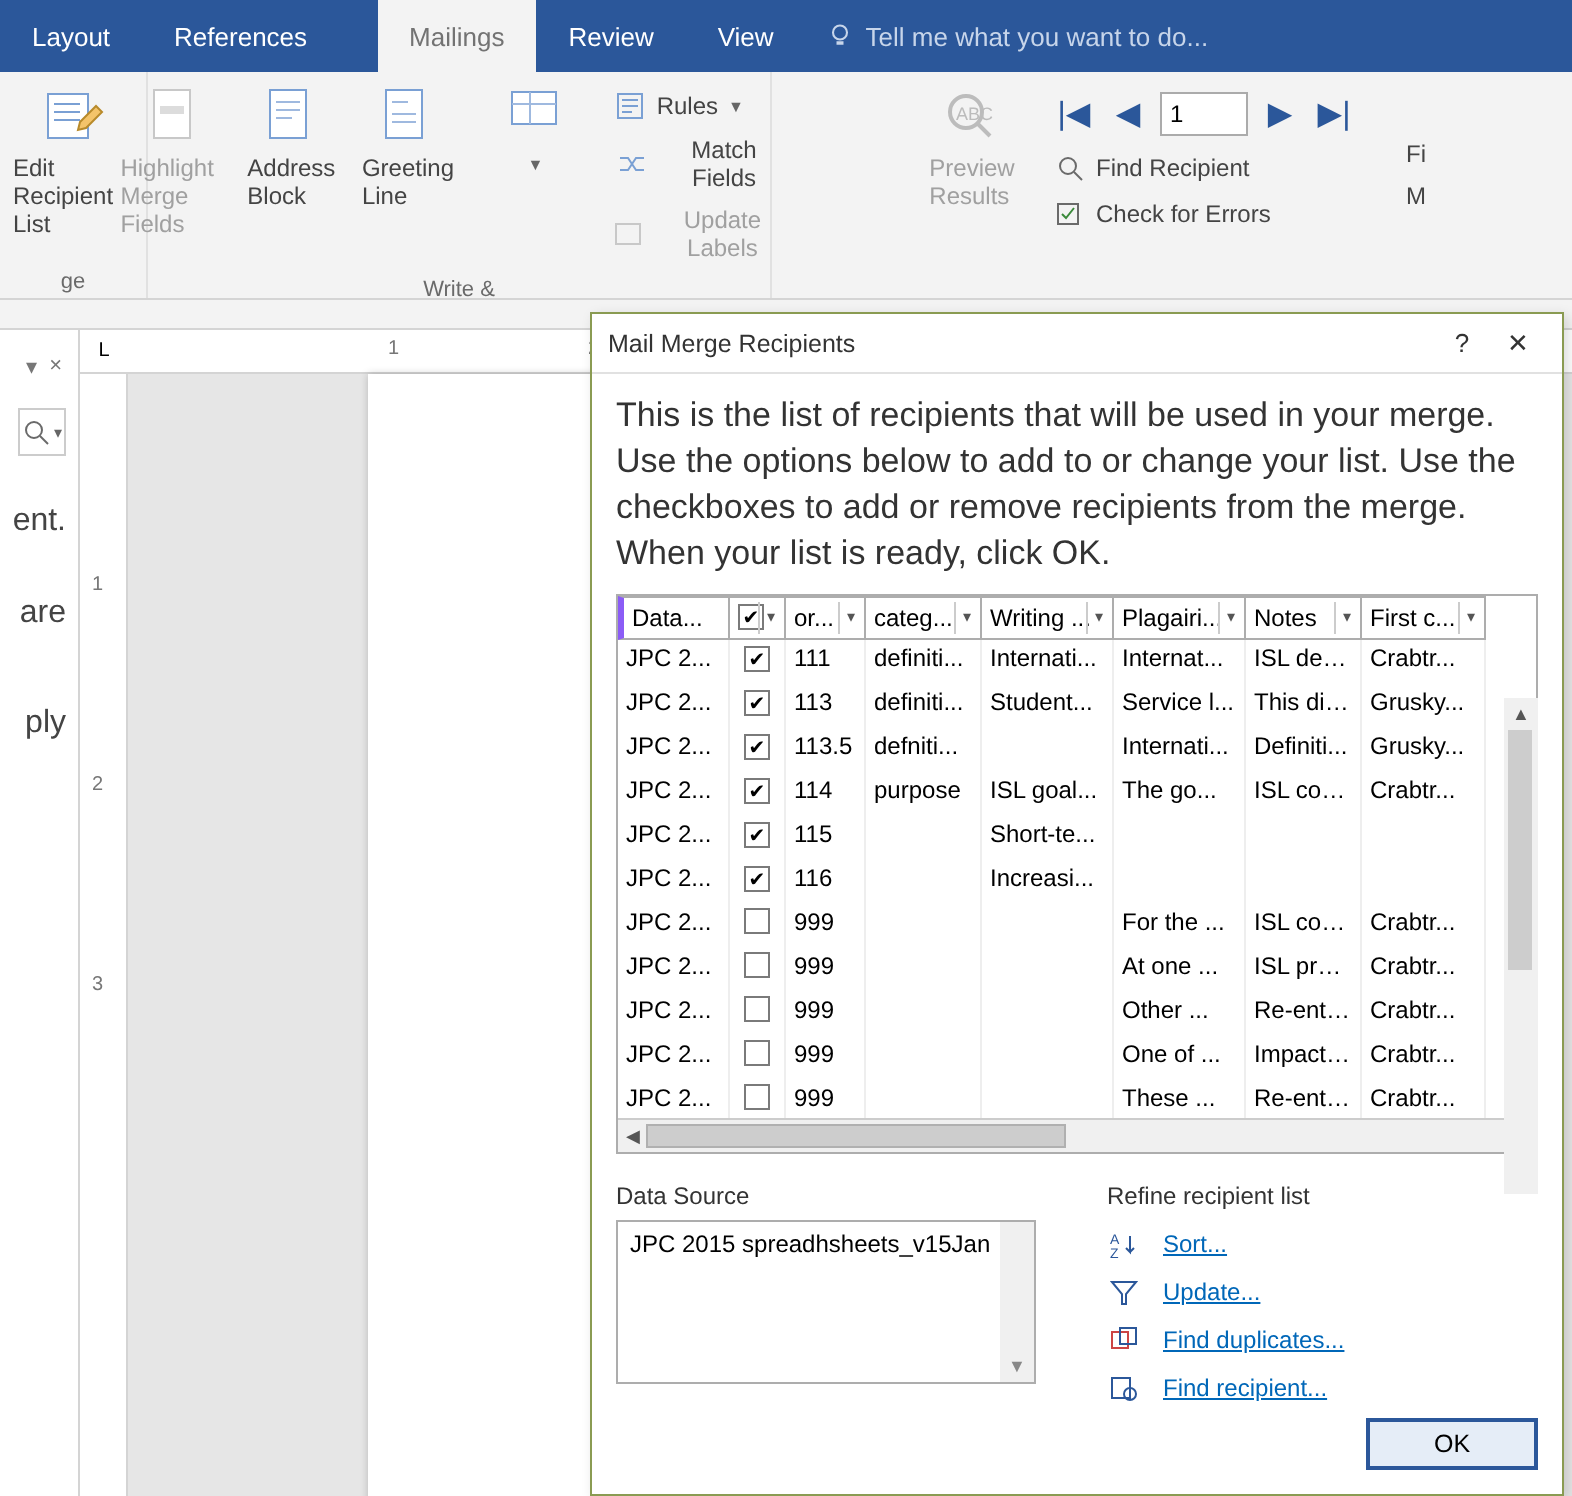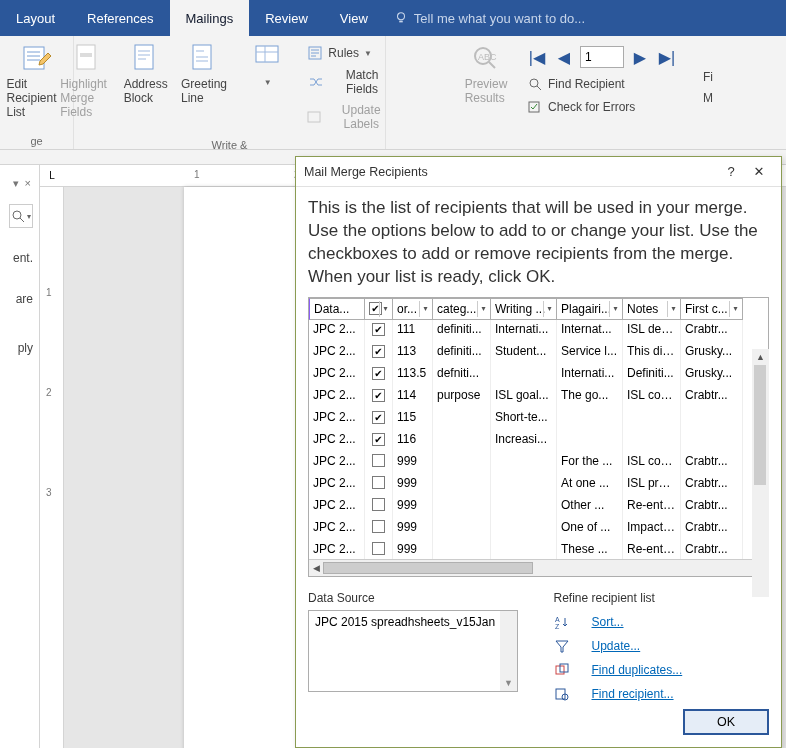--- a/index.html
+++ b/index.html
@@ -1,21 +1,21 @@
 <!DOCTYPE html>
 <html><head>
 <meta charset="utf-8">
 <style>
   * { box-sizing: border-box; margin: 0; padding: 0; font-family: "Segoe UI", Tahoma, sans-serif; }
   html, body { width: 786px; height: 748px; overflow: hidden; background: #fff; }
 
   
   .ribbon-tabs { display: flex; align-items: center; background: #2b579a; height: 36px; color: #fff; font-size: 13px; }
   .ribbon-tab { padding: 0 16px; height: 36px; display: flex; align-items: center; cursor: pointer; }
-  .ribbon-tab.active { background: #f3f3f3; color: #0f172a; }
+  .ribbon-tab.active { background: #f3f3f3; color: #737373; margin-left: 19px; }
   .tell-me { display: flex; align-items: center; padding: 0 10px; color: #c7d5ea; font-size: 13px; }
   .tell-me svg { margin-right: 6px; }
 
   
   .ribbon-body { background: #f3f3f3; height: 114px; border-bottom: 1px solid #d4d4d4; display: flex; position: relative; }
   .group { display: flex; flex-direction: column; align-items: center; padding: 4px 6px 2px; border-right: 1px solid #e1e1e1; }
   .group-items { display: flex; align-items: flex-start; flex: 1; }
   .group-label { font-size: 11px; color: #6a6a6a; padding-top: 3px; }
   .big-btn { display: flex; flex-direction: column; align-items: center; width: 64px; padding: 2px 2px; font-size: 12px; color: #444; text-align: left; line-height: 1.15; cursor: pointer; }
   .big-btn.disabled { color: #a0a0a0; }
@@ -28,42 +28,42 @@
   .nav-arrow { width: 22px; height: 22px; display:flex; align-items:center; justify-content:center; color:#2b579a; cursor:pointer; font-size:16px;}
   .nav-input { width: 44px; height: 22px; font-size:12px; padding: 0 4px; border:1px solid #ababab; background:#fff;}
 
   .rowband { width:786px; height:15px; background:#f3f3f3; font-size:11px; color:#6a6a6a; padding-left:4px; border-bottom:1px solid #d4d4d4;}
 
   
   .workspace { position: relative; display:flex; height: calc(748px - 36px - 114px - 15px); background:#e6e6e6;}
   .left-pane { width: 40px; background: #fff; border-right: 1px solid #d4d4d4; display:flex; flex-direction:column; align-items:flex-end; font-size:11px; color:#444; padding-top: 8px;}
   .left-pane .x { font-size:11px; color:#777; padding: 4px 8px;}
   .left-pane .srch { width:24px; height:24px; margin: 10px 6px; border:1px solid #ccc; display:flex;align-items:center;justify-content:center; background:#fff;}
-  .left-pane .txt { font-size:12px; color:#444; padding:12px 6px; line-height:1.4;}
+  .left-pane .txt { font-size:16px; color:#444; padding:12px 6px; line-height:1.4;}
   .vruler { width: 24px; background:#fff; border-right:1px solid #d4d4d4; position:relative;}
   .vruler .tick { position:absolute; left:6px; font-size:10px; color:#777;}
   .hruler-row { height:22px; background:#fff; border-bottom:1px solid #d4d4d4; display:flex;}
   .hruler-space {width:64px;}
   .hruler { flex:1; position:relative; font-size:10px; color:#777;}
   .hruler .marker{position:absolute; top:4px;}
   .hruler .indent{position:absolute; top:2px; width:10px; height:16px;}
   .docarea { flex:1; background:#e6e6e6; position:relative;}
   .page { position:absolute; left:120px; top:0; width:560px; height:720px; background:#fff; box-shadow:0 0 4px rgba(0,0,0,.2);}
 
   
   .dialog { position: absolute; left: 295px; top: 156px; width: 487px; height: 592px; background: #fff; border: 1px solid #8a9b52; box-shadow: 2px 2px 6px rgba(0,0,0,.15); display:flex; flex-direction:column; z-index:50; }
   .dialog-title { height: 30px; display:flex; align-items:center; padding: 0 8px; font-size:12.5px; color:#333; border-bottom:1px solid #e1e1e1; background:#fff;}
   .dialog-title .spacer{flex:1;}
   .dialog-title .hbtn{ width:28px; text-align:center; font-size:13px; cursor:pointer;}
   .dialog-body { padding: 10px 12px 8px; flex:1; display:flex; flex-direction:column; overflow:hidden;}
   .dialog-desc { font-size:17px; color:#333; line-height:1.35; margin-bottom:8px;}
   .grid-wrap { border:1px solid #adadad; display:flex; flex-direction:column; height:280px;}
   .grid-head { display:flex; background:#fff; height:22px; font-size:12px;}
   .grid-head .col { border:1px solid #adadad; border-left:none; padding:2px 4px; display:flex; align-items:center; overflow:hidden; white-space:nowrap; position:relative;}
-  .grid-head .col:first-child{border-left:1px solid #8b5cf6;}
+  .grid-head .col:first-child{border-left:3px solid #8b5cf6;}
   .grid-head .dd { position:absolute; right:1px; top:2px; width:12px; height:16px; border-left:1px solid #ccc; display:flex; align-items:center; justify-content:center; font-size:8px; color:#555;}
   .grid-rows { flex:1; overflow:hidden; font-size:12px;}
   .grid-row { display:flex; height:22px;}
   .grid-row .cell { padding:2px 4px; overflow:hidden; white-space:nowrap; text-overflow:ellipsis; border-right:1px solid #eee;}
   .cb { width:13px; height:13px; border:1px solid #7a7a7a; display:inline-flex; align-items:center; justify-content:center; font-size:10px; background:#fff;}
   .grid-scroll-h { height:17px; background:#f0f0f0; border-top:1px solid #cccccc; position:relative;}
   .grid-scroll-h .thumb{position:absolute; left:14px; top:2px; width:210px; height:12px; background:#cdcdcd; border:1px solid #b0b0b0;}
   .grid-scroll-h .arr{position:absolute; top:0; width:15px; height:17px; display:flex;align-items:center;justify-content:center;font-size:9px;color:#555;}
   .grid-scroll-v { position:absolute; right:0; top:52px; width:17px; height:248px; background:#f0f0f0;}
   .grid-scroll-v .arr{width:17px; height:16px; display:flex;align-items:center;justify-content:center;font-size:9px;color:#555;}
@@ -71,21 +71,21 @@
   .gridbox{position:relative;}
 
   .lower { display:flex; margin-top:14px; gap:30px;}
   .lower-col { flex:1; display:flex; flex-direction:column; font-size:12px;}
   .lower-col .lbl{color:#333; margin-bottom:5px;}
   .ds-box { width:210px; height:82px; border:1px solid #adadad; padding:4px 6px; font-size:12px; position:relative; overflow:hidden;}
   .ds-box .sb{position:absolute; right:0; top:0; width:17px; height:100%; background:#f0f0f0; display:flex; flex-direction:column; justify-content:flex-end;}
   .ds-box .sb .arr{height:16px; display:flex;align-items:center;justify-content:center;font-size:9px;color:#888;}
   .btn-row{display:flex; gap:12px; margin-top:10px;}
   .dlg-btn{ width:94px; height:26px; border:1px solid #c8c8c8; background:#efefef; font-size:12px; color:#9a9a9a; text-align:center; line-height:24px;}
-  .refine-item{ display:flex; align-items:center; gap:22px; color:#0067b8; font-size:12px; margin:4px 0; cursor:pointer;}
+  .refine-item{ display:flex; align-items:center; gap:12px; color:#0067b8; font-size:12px; margin:4px 0; cursor:pointer;}
   .refine-item span{text-decoration:underline;}
   .refine-item .ri-icon{width:16px; height:16px; display:flex;align-items:center;justify-content:center;}
 
   .dialog-footer { padding: 8px 12px 12px; display:flex; justify-content:flex-end;}
   .ok-btn { width:86px; height:26px; border:2px solid #2b579a; background:#e5edf7; font-size:12.5px; text-align:center; line-height:22px; cursor:pointer;}
 
   .c-data{width:56px;} .c-cb{width:28px;} .c-or{width:40px;} .c-cat{width:58px;}
   .c-wr{width:66px;} .c-pl{width:66px;} .c-no{width:58px;} .c-fc{width:62px;}
 </style>
 </head>

